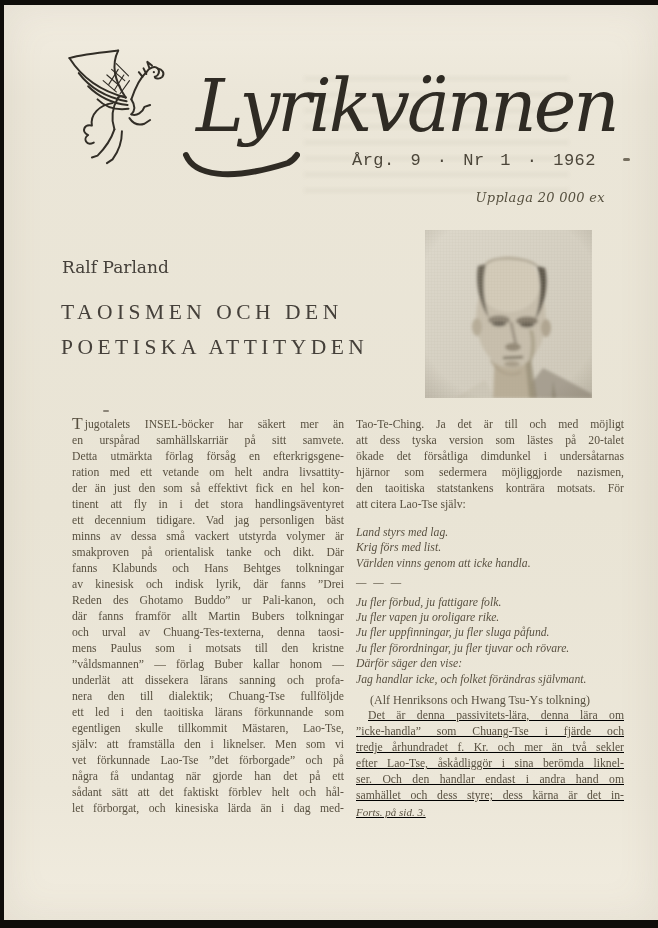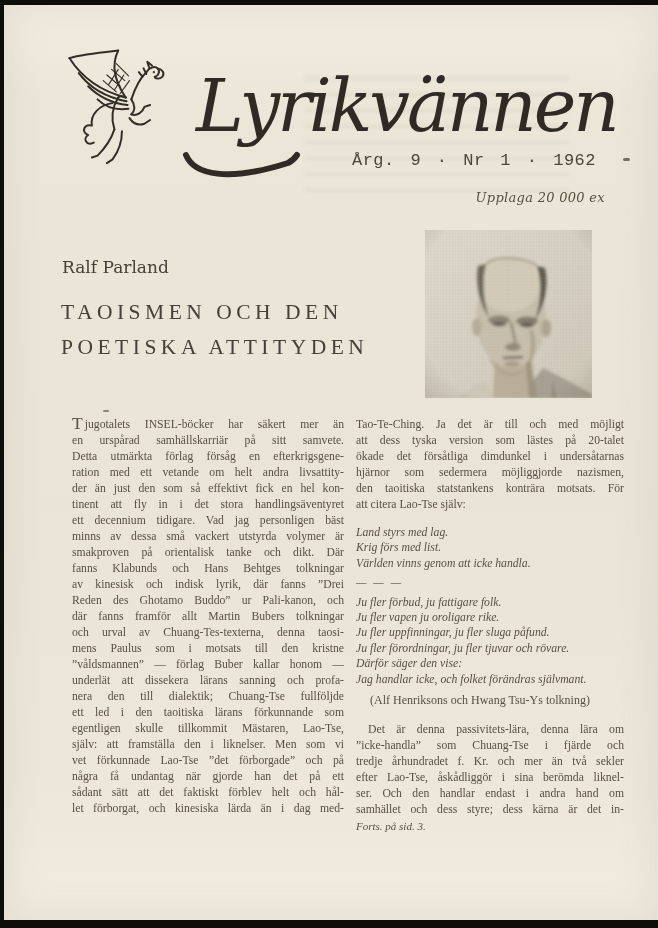--- a/index.html
+++ b/index.html
@@ -61,21 +61,21 @@
   .poem{margin-top:12px;}
   .pline{
     font-family:"Liberation Serif", serif;font-style:italic;font-size:11.7px;line-height:15.4px;
     color:#585040;white-space:nowrap;
   }
   .poem .pline:nth-child(4){margin:4px 0;letter-spacing:2px;}
   .attribution{
     margin-top:5px;padding-left:14px;
     font-family:"Liberation Serif", serif;font-size:12px;line-height:16px;color:#585040;
   }
-  .para2{margin-top:14px;}
+  .para2{text-decoration:underline;}
   .cont{
     font-family:"Liberation Serif", serif;font-style:italic;font-size:11px;line-height:16px;
     color:#585040;text-align:left;padding-right:58px;
   }
   .speck{position:absolute;border-radius:2px;background:#756e5f;}
   .speck.s1{left:619px;top:153px;width:7px;height:3px;}
   .speck.s2{left:99px;top:405px;width:6px;height:2px;background:#8b8578;}
 </style>
 </head>
 <body>

